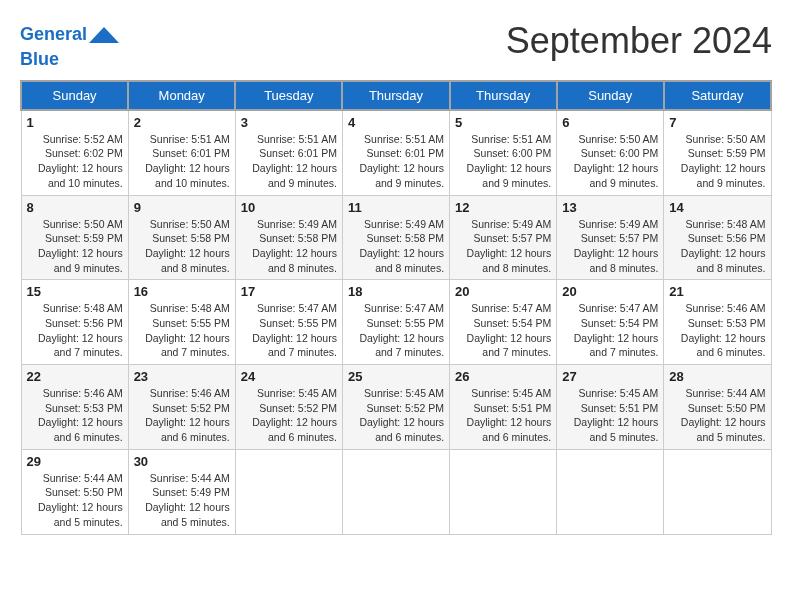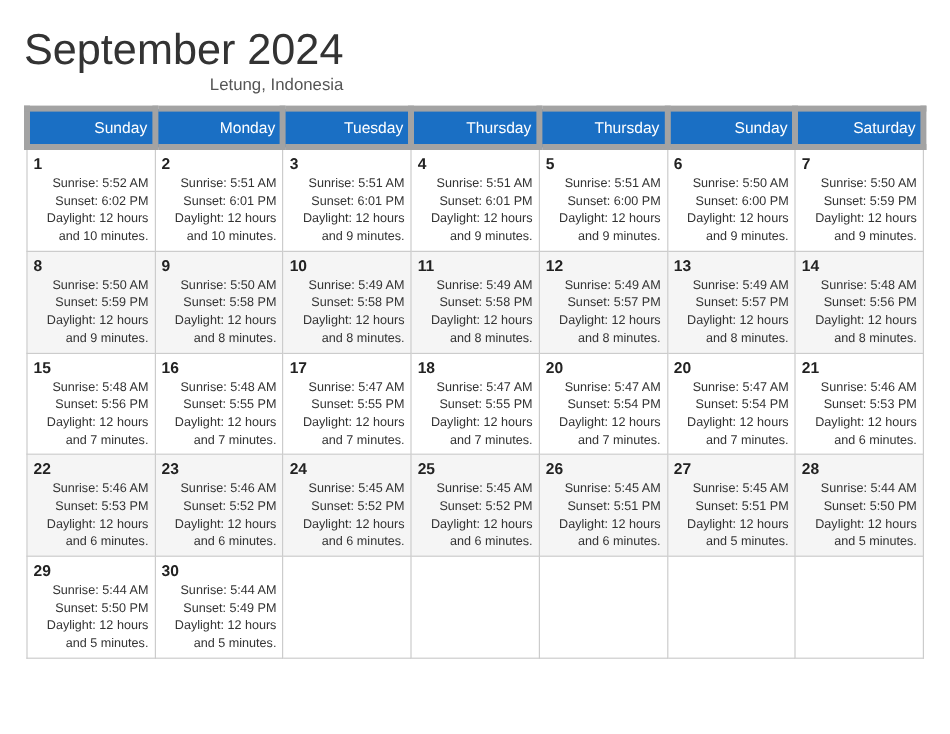--- a/index.html
+++ b/index.html
@@ -48,24 +48,24 @@
     }
     .calendar {
       width: 100%;
       border-collapse: collapse;
       font-size: 11px;
     }
     .calendar thead th {
       background-color: #1a6fc4;
       color: #fff;
       padding: 6px 4px;
-      text-align: right;
+      text-align: center;
       font-size: 13px;
       font-weight: normal;
-      border: 5px solid #a3a3a3;
+      border: 2px solid #a3a3a3;
     }
     .calendar tbody td {
       border: 1px solid #ccc;
       vertical-align: top;
       padding: 4px 5px;
       width: 107px;
       min-height: 80px;
       background: #fff;
     }
     .calendar tbody tr:nth-child(even) td {
@@ -85,23 +85,32 @@
       text-align: right;
     }
     .empty-cell {
       background: #fff !important;
     }
   </style>
 </head>
 <body>
 
 <div class="header">
+  <div class="logo">
+    <div>
+      <div class="logo-text">
+        <span>General</span><svg class="logo-icon" viewBox="0 0 30 20" xmlns="http://www.w3.org/2000/svg" style="display:inline-block;vertical-align:middle;margin-left:2px;">
+          <polygon points="0,18 15,2 30,18" fill="#1a6fc4"></polygon>
+        </svg><br>
+        <span style="color:#1a6fc4;">Blue</span>
+      </div>
+    </div>
+  </div>
   <div class="title-block">
     <div class="month-title">September 2024</div>
-    <div class="location">Letung, Indonesia</div>
   </div>
 </div>
 
 <table class="calendar">
   <thead>
     <tr id="thead-row">
         <th>Sunday</th>
         <th>Monday</th>
         <th>Tuesday</th>
         <th>Thursday</th>

